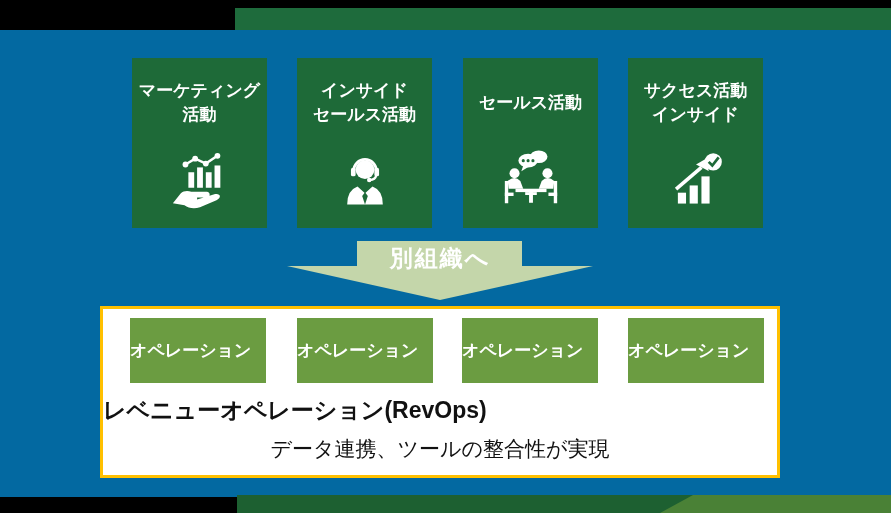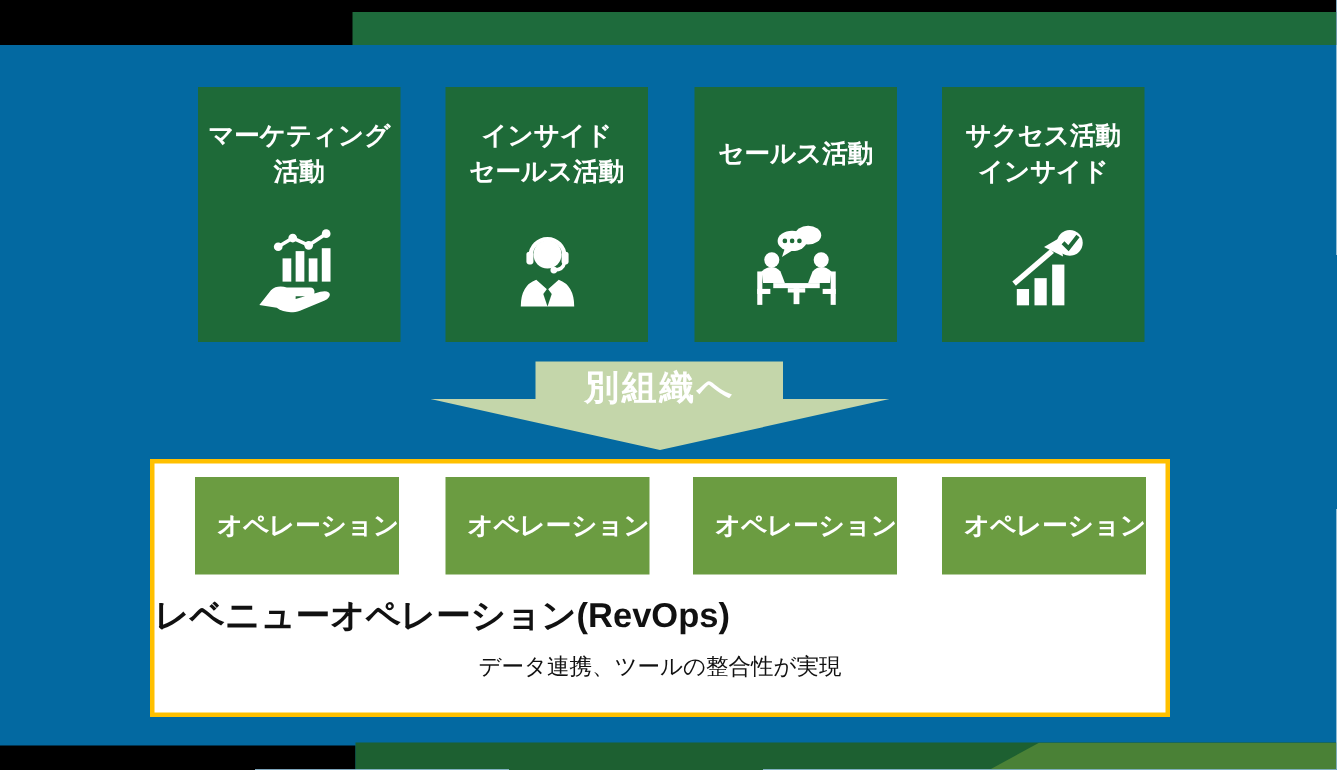--- a/index.html
+++ b/index.html
@@ -32,30 +32,30 @@
     color:#ffffff;font-size:23px;font-weight:bold;letter-spacing:2px;
   }
   
   .revops-panel{
     position:absolute;left:100px;top:306px;width:674px;height:166px;
     border:3px solid #FFC000;background:#ffffff;
   }
   .op-box{
     position:absolute;top:9px;width:136px;height:65px;background:#6B9C41;
     color:#ffffff;font-size:17px;font-weight:bold;
-    display:flex;align-items:center;justify-content:flex-end;white-space:nowrap;
+    display:flex;align-items:center;justify-content:flex-start;white-space:nowrap;
   }
   .op-0{left:27px;} .op-1{left:194px;} .op-2{left:359px;} .op-3{left:525px;}
   .revops-title{
     position:absolute;left:0;right:0;top:86px;text-align:left;
     color:#111111;font-size:23px;font-weight:bold;
   }
   .revops-subtitle{
     position:absolute;left:0;right:0;top:126px;text-align:center;
-    color:#111111;font-size:15px;font-weight:normal;
+    color:#111111;font-size:21px;font-weight:normal;
   }
   
   .bottom-strip{position:absolute;left:0;top:495px;width:891px;height:18px;}
   .strip-black{position:absolute;left:0;top:2px;width:237px;height:16px;background:#000000;}
   .strip-dark-green{position:absolute;left:237px;top:0;width:654px;height:18px;background:#1D6031;}
   .strip-light-green{
     position:absolute;left:660px;top:0;width:231px;height:18px;background:#4A8136;
     clip-path:polygon(33px 0,100% 0,100% 100%,0 100%);
   }
   .icon-svg{display:block;}

